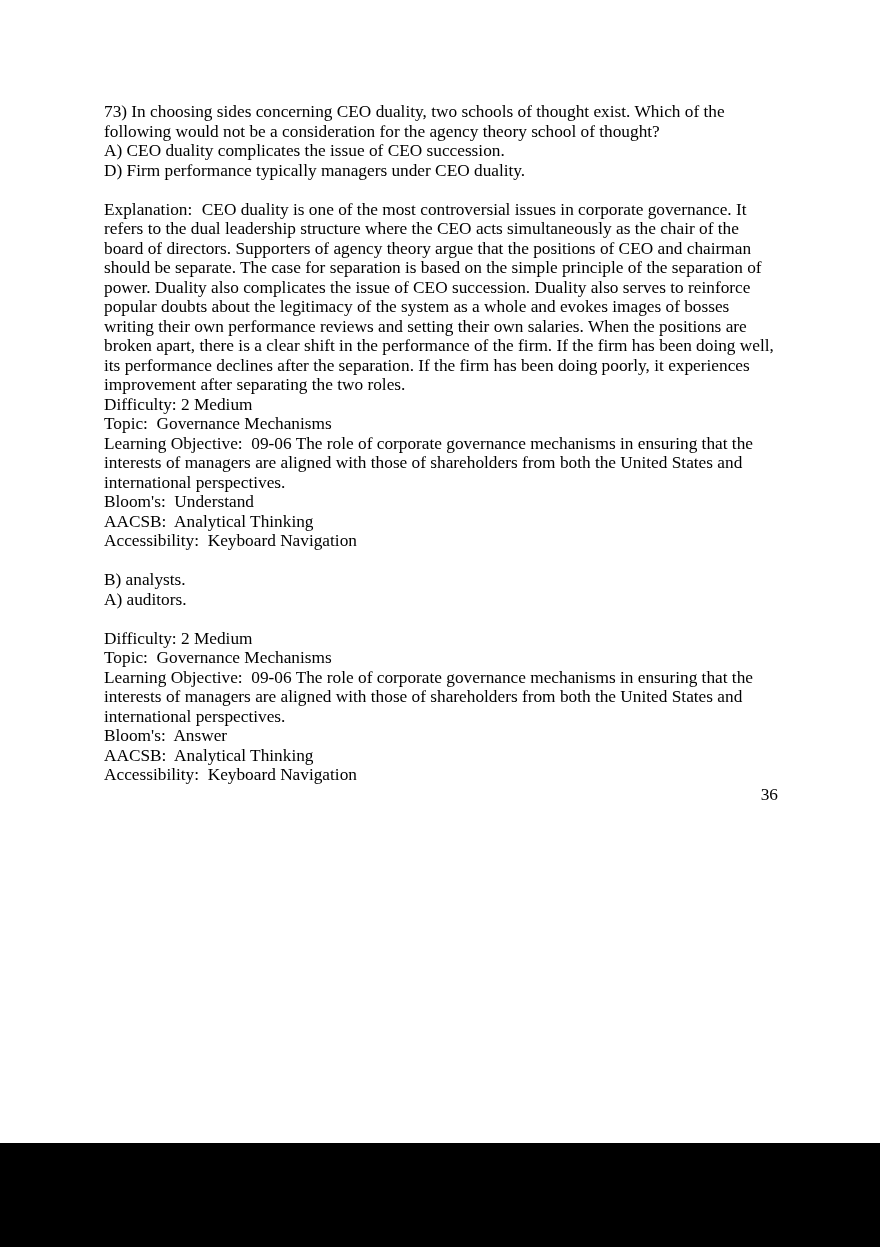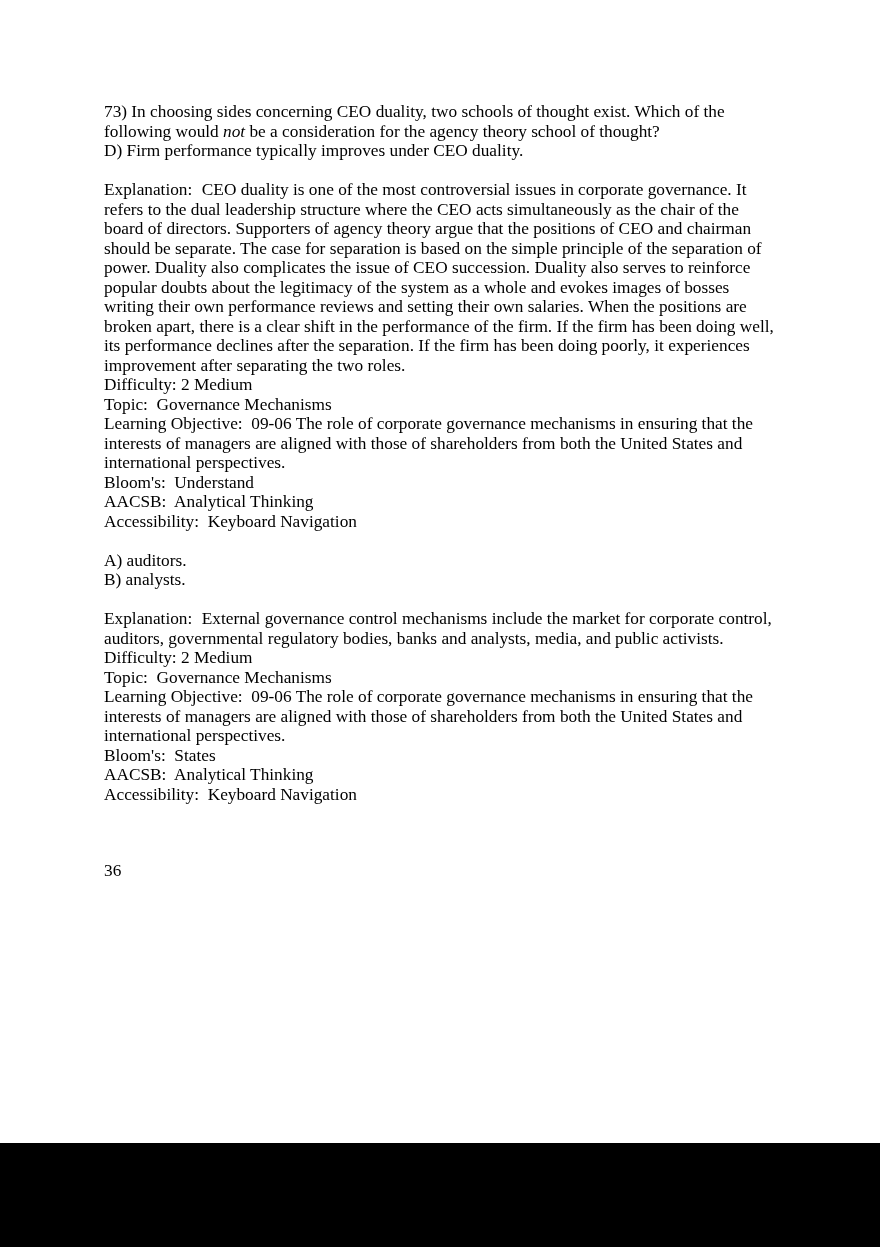--- a/index.html
+++ b/index.html
@@ -31,64 +31,62 @@
   .blank-line {
     height: 19.5px;
   }
   .q-gap {
     height: 19.5px;
   }
   .lbl-gap {
     padding-left: 0.55em;
   }
   .stem-italic {
-    font-style: italic;
   }
   .page-number {
-    margin-top: 57px;
-    text-align: left;
+    text-align: right;
   }
   .footer-bar {
     position: absolute;
     left: 0;
     bottom: 0;
     width: 880px;
     height: 104px;
     background: #000000;
   }
 </style>
 </head>
 <body>
 
 <div class="page-content">
 
   <div>
     <p class="line"><span>73) In choosing sides concerning CEO duality, two schools of thought exist. Which of the following would </span><span class="stem-italic">not</span><span> be a consideration for the agency theory school of thought?</span></p>
-    <p class="line">D) Firm performance typically improves under CEO duality.</p>
+    <p class="line">A) CEO duality complicates the issue of CEO succession.</p>
+    <p class="line">D) Firm performance typically managers under CEO duality.</p>
     <div class="blank-line"></div>
     <p class="line"><span>Explanation:</span><span class="lbl-gap">CEO duality is one of the most controversial issues in corporate governance. It refers to the dual leadership structure where the CEO acts simultaneously as the chair of the board of directors. Supporters of agency theory argue that the positions of CEO and chairman should be separate. The case for separation is based on the simple principle of the separation of power. Duality also complicates the issue of CEO succession. Duality also serves to reinforce popular doubts about the legitimacy of the system as a whole and evokes images of bosses writing their own performance reviews and setting their own salaries. When the positions are broken apart, there is a clear shift in the performance of the firm. If the firm has been doing well, its performance declines after the separation. If the firm has been doing poorly, it experiences improvement after separating the two roles.</span></p>
     <p class="line">Difficulty: 2 Medium</p>
     <p class="line">Topic:  Governance Mechanisms</p>
     <p class="line">Learning Objective:  09-06 The role of corporate governance mechanisms in ensuring that the interests of managers are aligned with those of shareholders from both the United States and international perspectives.</p>
     <p class="line">Bloom's:  Understand</p>
     <p class="line">AACSB:  Analytical Thinking</p>
     <p class="line">Accessibility:  Keyboard Navigation</p>
   </div>
 
   <div class="q-gap"></div>
 
   <div>
+    <p class="line">B) analysts.</p>
     <p class="line">A) auditors.</p>
-    <p class="line">B) analysts.</p>
     <div class="blank-line"></div>
-    <p class="line"><span>Explanation:</span><span class="lbl-gap">External governance control mechanisms include the market for corporate control, auditors, governmental regulatory bodies, banks and analysts, media, and public activists.</span></p>
     <p class="line">Difficulty: 2 Medium</p>
     <p class="line">Topic:  Governance Mechanisms</p>
     <p class="line">Learning Objective:  09-06 The role of corporate governance mechanisms in ensuring that the interests of managers are aligned with those of shareholders from both the United States and international perspectives.</p>
-    <p class="line">Bloom's:  States</p>
+    <p class="line">Bloom's:  Answer</p>
     <p class="line">AACSB:  Analytical Thinking</p>
     <p class="line">Accessibility:  Keyboard Navigation</p>
   </div>
 
   <div class="page-number">36</div>
 
 </div>
 
 <div class="footer-bar"></div>
 

